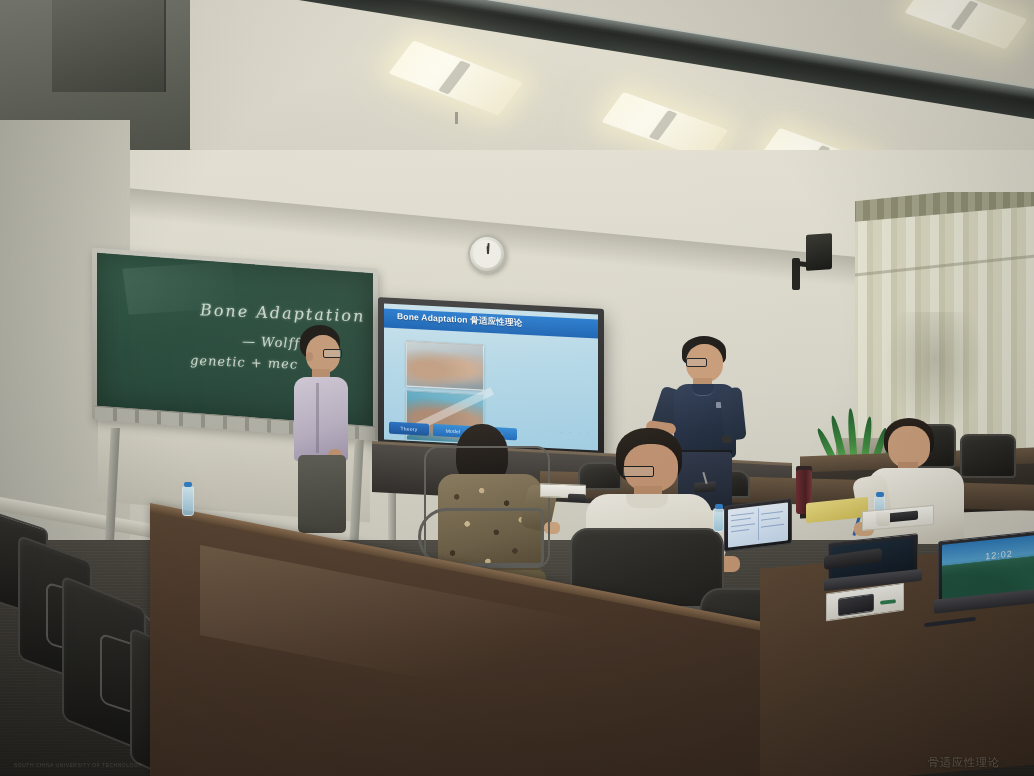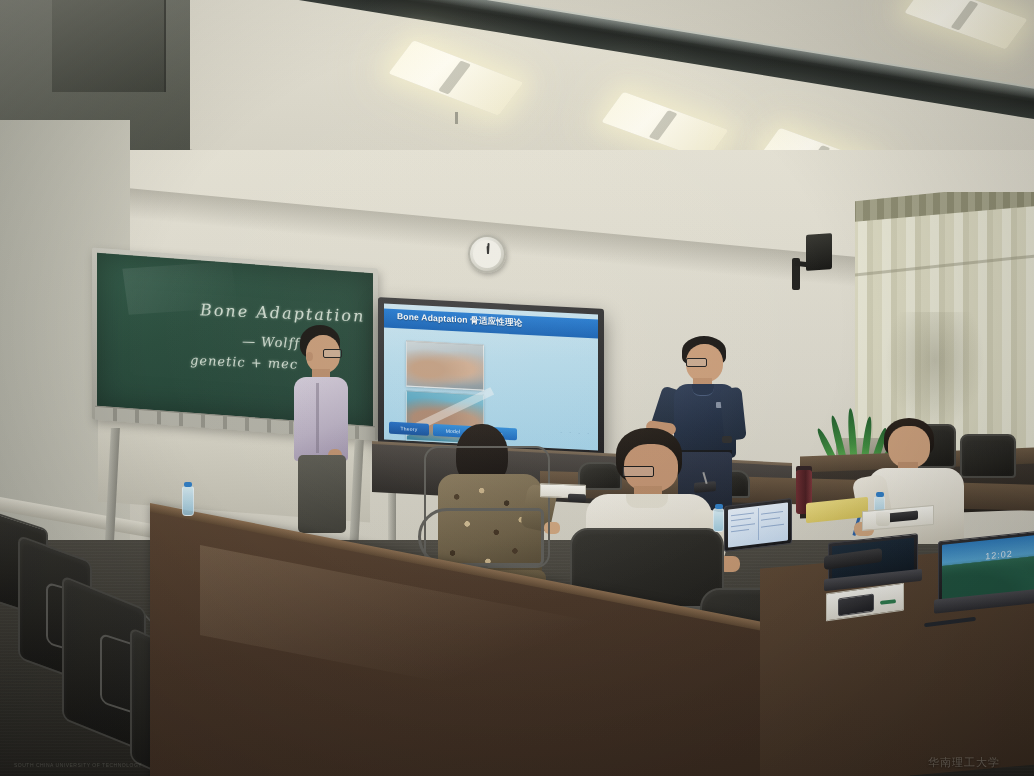--- a/index.html
+++ b/index.html
@@ -768,15 +768,15 @@
   <div class="phone" style="left:838px;top:596px;width:34px;height:16px;transform:skewY(-8deg);"></div>
   <div class="pen-obj" style="left:924px;top:620px;width:52px;height:4px;transform:rotate(-7deg);border-radius:2px;"></div>
   <div class="pen-obj" style="left:880px;top:600px;width:16px;height:4px;background:#2e7f4f;transform:rotate(-6deg);border-radius:2px;"></div>
 
   <div class="cup" style="left:876px;top:512px;width:14px;height:14px;"></div>
 
   <div class="desk-mic" style="left:824px;top:552px;width:58px;height:14px;transform:skewY(-8deg);border-radius:4px;"></div>
 
   <div class="warm-cast"></div>
   <div class="vignette"></div>
-  <div class="watermark">华南理工大学</div>
+  <div class="watermark">骨适应性理论</div>
   <div class="watermark-sub">SOUTH CHINA UNIVERSITY OF TECHNOLOGY</div>
 </div>
 
 </body></html>

